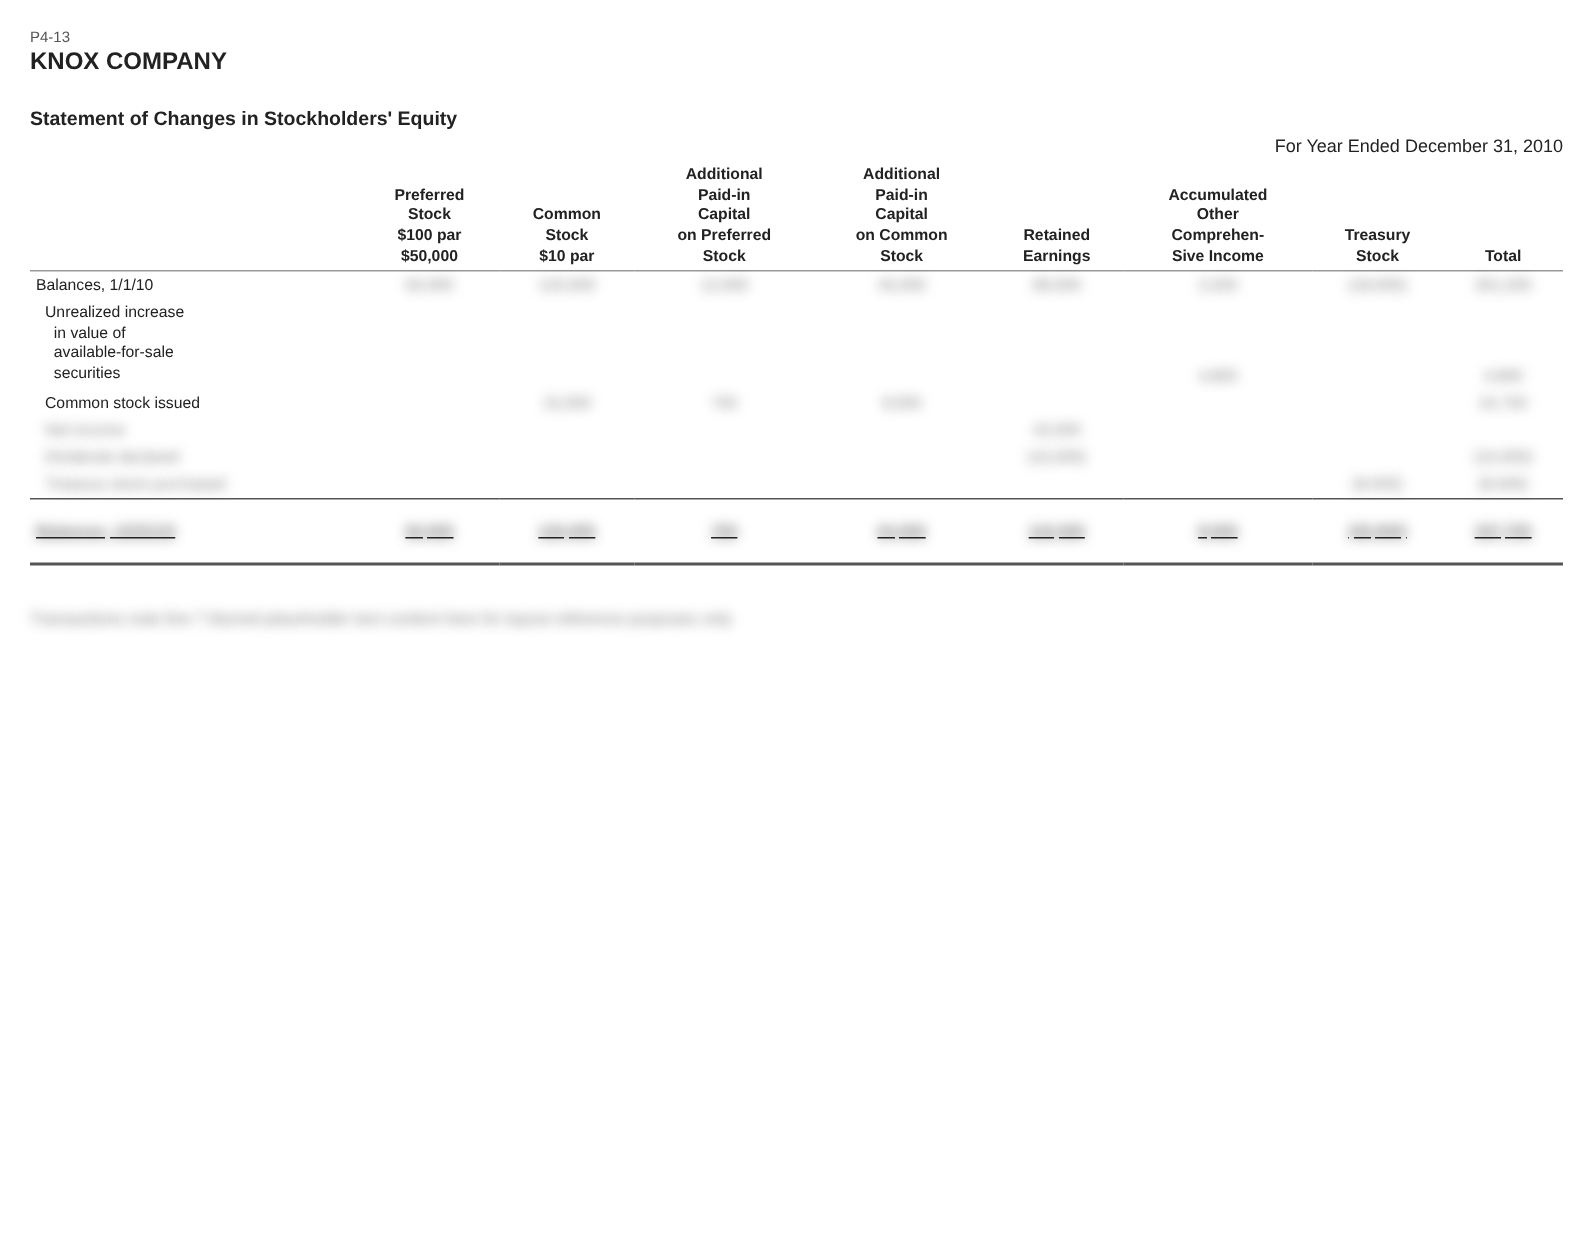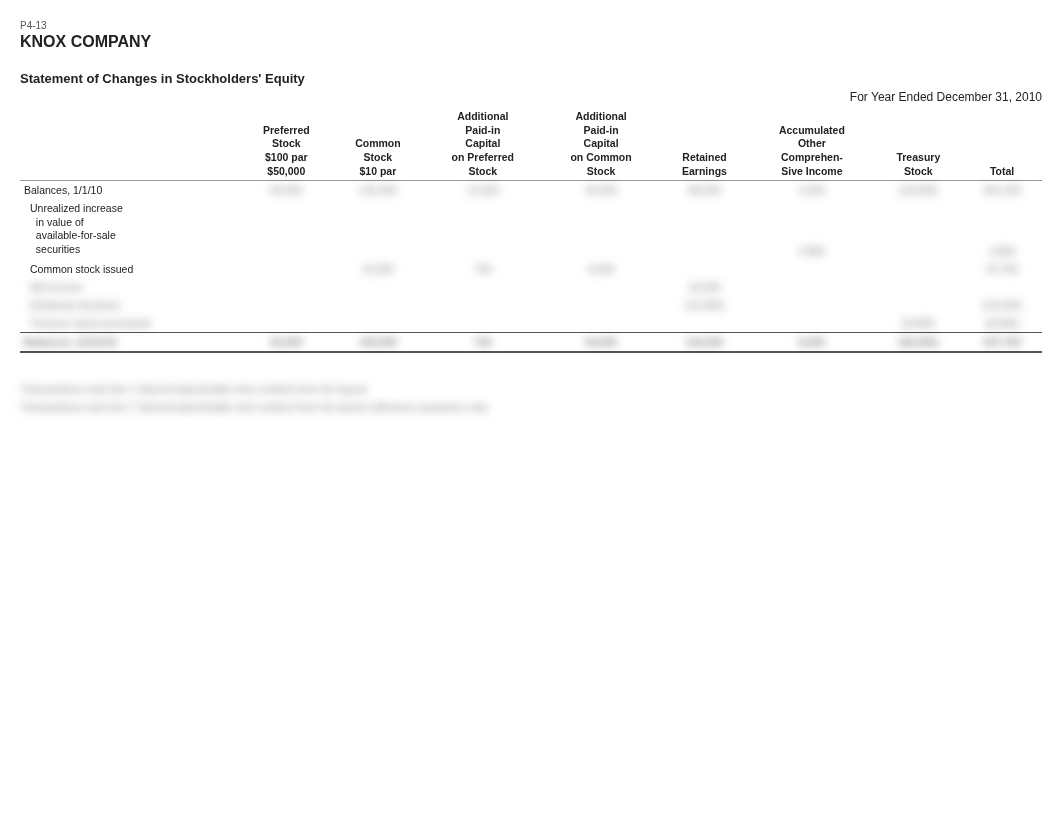--- a/index.html
+++ b/index.html
@@ -63,21 +63,22 @@
       text-align: center;
     }
     tr.data-row td {
       border-bottom: none;
       padding: 3px 4px;
     }
     tr.total-row td {
       border-top: 1px solid #555;
       border-bottom: 2px double #555;
       font-weight: bold;
-      padding: 3px 4px;
+      padding: 15px 4px;
+      text-decoration: underline;
     }
     .note-section {
       margin-top: 30px;
       font-size: 11px;
     }
     .note-line {
       color: transparent;
       text-shadow: 0 0 8px rgba(0,0,0,0.45);
       margin-bottom: 6px;
     }
@@ -220,18 +221,15 @@
       <td><span class="blurred">116,000</span></td>
       <td><span class="blurred">8,000</span></td>
       <td><span class="blurred">(26,000)</span></td>
       <td><span class="blurred">337,750</span></td>
     </tr>
   </tbody>
 </table>
 
 <div class="note-section">
   <div class="note-line">
-    <span class="blurred">Transactions note line 1 blurred placeholder text content here for layout</span>
-  </div>
-  <div class="note-line">
     <span class="blurred">Transactions note line 7 blurred placeholder text content here for layout reference purposes only</span>
   </div>
 </div>
 
 </body></html>

